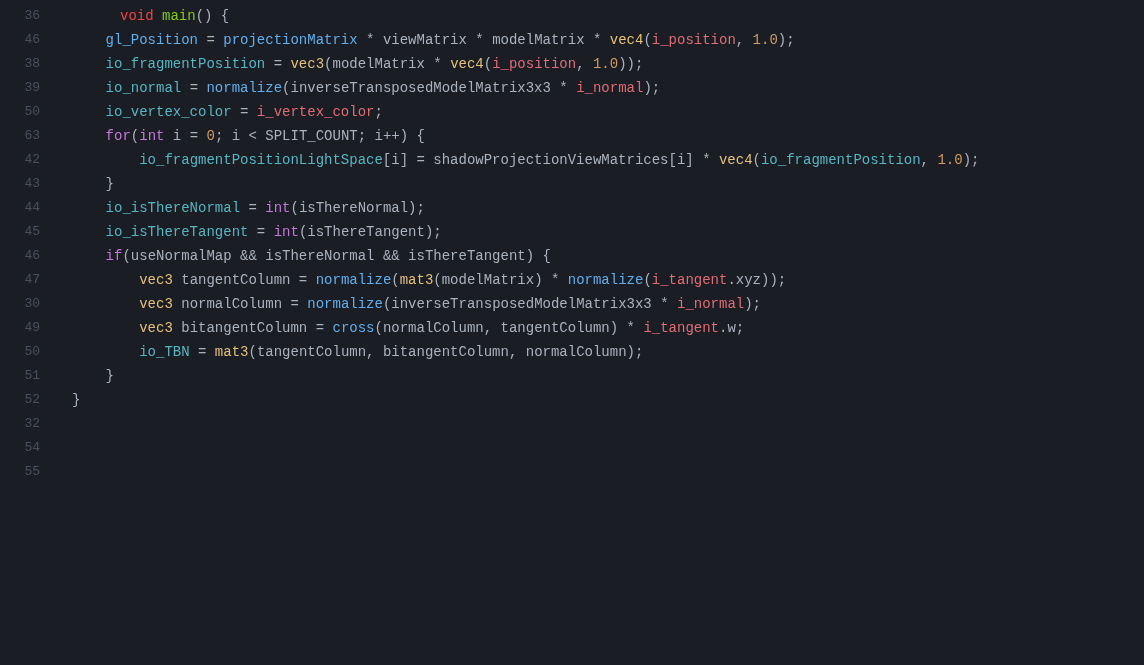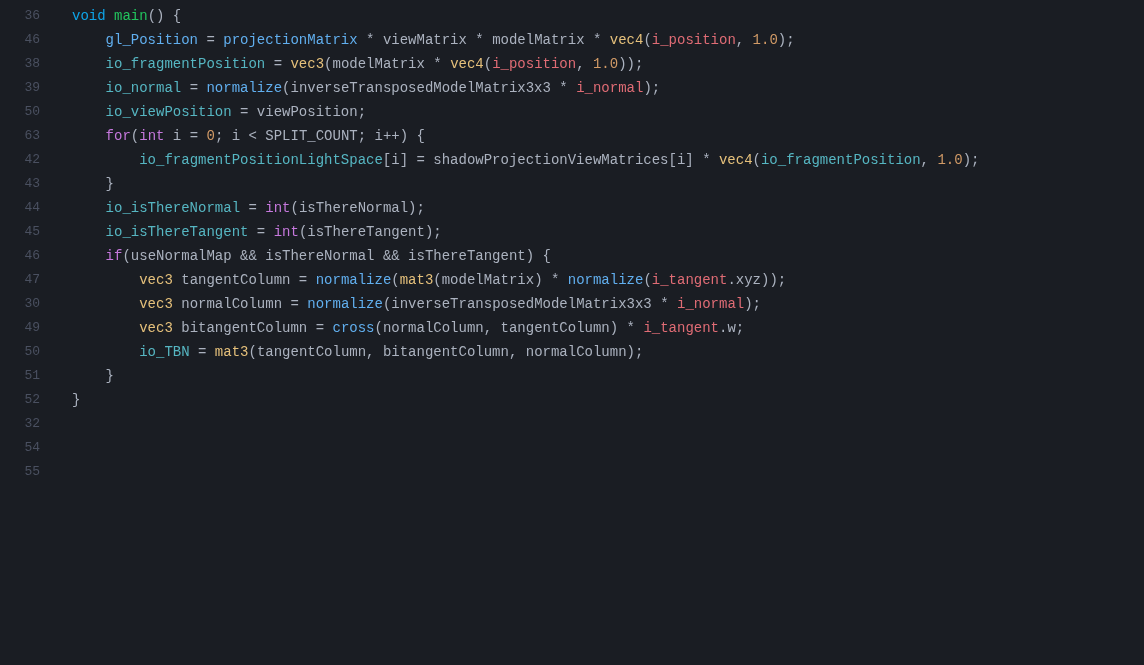--- a/index.html
+++ b/index.html
@@ -77,25 +77,25 @@
       <div class="line-number">30</div>
       <div class="line-number">49</div>
       <div class="line-number">50</div>
       <div class="line-number">51</div>
       <div class="line-number">52</div>
       <div class="line-number">32</div>
       <div class="line-number">54</div>
       <div class="line-number">55</div>
     </div>
   <div class="code-content" id="code-content">
-  <div class="code-line"><span style="color: #0ea5e9;">void </span><span style="color: #22c55e;">main</span><span style="color: rgb(171, 178, 191);">() {</span></div>
+  <div class="code-line"><span style="color: #ef4444; margin-left: 48px;">void </span><span style="color: #84cc16;">main</span><span style="color: rgb(171, 178, 191);">() {</span></div>
       <div class="code-line"><span style="color: rgb(171, 178, 191);">    </span><span style="color: rgb(97, 175, 239);">gl_Position</span><span style="color: rgb(171, 178, 191);"> = </span><span style="color: rgb(97, 175, 239);">projectionMatrix</span><span style="color: rgb(171, 178, 191);"> * </span><span style="color: rgb(171, 178, 191);">viewMatrix</span><span style="color: rgb(171, 178, 191);"> * </span><span style="color: rgb(171, 178, 191);">modelMatrix</span><span style="color: rgb(171, 178, 191);"> * </span><span style="color: rgb(229, 192, 123);">vec4</span><span style="color: rgb(171, 178, 191);">(</span><span style="color: rgb(224, 108, 117);">i_position</span><span style="color: rgb(171, 178, 191);">, </span><span style="color: rgb(209, 154, 102);">1.0</span><span style="color: rgb(171, 178, 191);">);</span></div>
       <div class="code-line"><span style="color: rgb(171, 178, 191);">    </span><span style="color: rgb(86, 182, 194);">io_fragmentPosition</span><span style="color: rgb(171, 178, 191);"> = </span><span style="color: rgb(229, 192, 123);">vec3</span><span style="color: rgb(171, 178, 191);">(</span><span style="color: rgb(171, 178, 191);">modelMatrix</span><span style="color: rgb(171, 178, 191);"> * </span><span style="color: rgb(229, 192, 123);">vec4</span><span style="color: rgb(171, 178, 191);">(</span><span style="color: rgb(224, 108, 117);">i_position</span><span style="color: rgb(171, 178, 191);">, </span><span style="color: rgb(209, 154, 102);">1.0</span><span style="color: rgb(171, 178, 191);">));</span></div>
       <div class="code-line"><span style="color: rgb(171, 178, 191);">    </span><span style="color: rgb(86, 182, 194);">io_normal</span><span style="color: rgb(171, 178, 191);"> = </span><span style="color: rgb(97, 175, 239);">normalize</span><span style="color: rgb(171, 178, 191);">(</span><span style="color: rgb(171, 178, 191);">inverseTransposedModelMatrix3x3</span><span style="color: rgb(171, 178, 191);"> * </span><span style="color: rgb(224, 108, 117);">i_normal</span><span style="color: rgb(171, 178, 191);">);</span></div>
-      <div class="code-line"><span style="color: rgb(171, 178, 191);">    </span><span style="color: rgb(86, 182, 194);">io_viewPosition</span><span style="color: rgb(171, 178, 191);"> = </span><span style="color: rgb(171, 178, 191);">viewPosition</span><span style="color: rgb(171, 178, 191);">;</span></div>
+      <div class="code-line"><span style="color: rgb(171, 178, 191);">    </span><span style="color: rgb(86, 182, 194);">io_vertex_color</span><span style="color: rgb(171, 178, 191);"> = </span><span style="color: rgb(224, 108, 117);">i_vertex_color</span><span style="color: rgb(171, 178, 191);">;</span></div>
       <div class="code-line"><span style="color: rgb(171, 178, 191);">    </span><span style="color: rgb(198, 120, 221);">for</span><span style="color: rgb(171, 178, 191);">(</span><span style="color: rgb(198, 120, 221);">int</span><span style="color: rgb(171, 178, 191);"> i = </span><span style="color: rgb(209, 154, 102);">0</span><span style="color: rgb(171, 178, 191);">; i &lt; </span><span style="color: rgb(171, 178, 191);">SPLIT_COUNT</span><span style="color: rgb(171, 178, 191);">; i++) {</span></div>
       <div class="code-line"><span style="color: rgb(171, 178, 191);">        </span><span style="color: rgb(86, 182, 194);">io_fragmentPositionLightSpace</span><span style="color: rgb(171, 178, 191);">[i] = </span><span style="color: rgb(171, 178, 191);">shadowProjectionViewMatrices</span><span style="color: rgb(171, 178, 191);">[i] * </span><span style="color: rgb(229, 192, 123);">vec4</span><span style="color: rgb(171, 178, 191);">(</span><span style="color: rgb(86, 182, 194);">io_fragmentPosition</span><span style="color: rgb(171, 178, 191);">, </span><span style="color: rgb(209, 154, 102);">1.0</span><span style="color: rgb(171, 178, 191);">);</span></div>
       <div class="code-line"><span style="color: rgb(171, 178, 191);">    }</span></div>
       <div class="code-line"><span style="color: rgb(171, 178, 191);">    </span><span style="color: rgb(86, 182, 194);">io_isThereNormal</span><span style="color: rgb(171, 178, 191);"> = </span><span style="color: rgb(198, 120, 221);">int</span><span style="color: rgb(171, 178, 191);">(</span><span style="color: rgb(171, 178, 191);">isThereNormal</span><span style="color: rgb(171, 178, 191);">);</span></div>
       <div class="code-line"><span style="color: rgb(171, 178, 191);">    </span><span style="color: rgb(86, 182, 194);">io_isThereTangent</span><span style="color: rgb(171, 178, 191);"> = </span><span style="color: rgb(198, 120, 221);">int</span><span style="color: rgb(171, 178, 191);">(</span><span style="color: rgb(171, 178, 191);">isThereTangent</span><span style="color: rgb(171, 178, 191);">);</span></div>
       <div class="code-line"><span style="color: rgb(171, 178, 191);">    </span><span style="color: rgb(198, 120, 221);">if</span><span style="color: rgb(171, 178, 191);">(</span><span style="color: rgb(171, 178, 191);">useNormalMap</span><span style="color: rgb(171, 178, 191);"> &amp;&amp; </span><span style="color: rgb(171, 178, 191);">isThereNormal</span><span style="color: rgb(171, 178, 191);"> &amp;&amp; </span><span style="color: rgb(171, 178, 191);">isThereTangent</span><span style="color: rgb(171, 178, 191);">) {</span></div>
       <div class="code-line"><span style="color: rgb(171, 178, 191);">        </span><span style="color: rgb(229, 192, 123);">vec3</span><span style="color: rgb(171, 178, 191);"> </span><span style="color: rgb(171, 178, 191);">tangentColumn</span><span style="color: rgb(171, 178, 191);"> = </span><span style="color: rgb(97, 175, 239);">normalize</span><span style="color: rgb(171, 178, 191);">(</span><span style="color: rgb(229, 192, 123);">mat3</span><span style="color: rgb(171, 178, 191);">(</span><span style="color: rgb(171, 178, 191);">modelMatrix</span><span style="color: rgb(171, 178, 191);">) * </span><span style="color: rgb(97, 175, 239);">normalize</span><span style="color: rgb(171, 178, 191);">(</span><span style="color: rgb(224, 108, 117);">i_tangent</span><span style="color: rgb(171, 178, 191);">.xyz));</span></div>
       <div class="code-line"><span style="color: rgb(171, 178, 191);">        </span><span style="color: rgb(229, 192, 123);">vec3</span><span style="color: rgb(171, 178, 191);"> </span><span style="color: rgb(171, 178, 191);">normalColumn</span><span style="color: rgb(171, 178, 191);"> = </span><span style="color: rgb(97, 175, 239);">normalize</span><span style="color: rgb(171, 178, 191);">(</span><span style="color: rgb(171, 178, 191);">inverseTransposedModelMatrix3x3</span><span style="color: rgb(171, 178, 191);"> * </span><span style="color: rgb(224, 108, 117);">i_normal</span><span style="color: rgb(171, 178, 191);">);</span></div>
       <div class="code-line"><span style="color: rgb(171, 178, 191);">        </span><span style="color: rgb(229, 192, 123);">vec3</span><span style="color: rgb(171, 178, 191);"> </span><span style="color: rgb(171, 178, 191);">bitangentColumn</span><span style="color: rgb(171, 178, 191);"> = </span><span style="color: rgb(97, 175, 239);">cross</span><span style="color: rgb(171, 178, 191);">(</span><span style="color: rgb(171, 178, 191);">normalColumn</span><span style="color: rgb(171, 178, 191);">, </span><span style="color: rgb(171, 178, 191);">tangentColumn</span><span style="color: rgb(171, 178, 191);">) * </span><span style="color: rgb(224, 108, 117);">i_tangent</span><span style="color: rgb(171, 178, 191);">.w;</span></div>
       <div class="code-line"><span style="color: rgb(171, 178, 191);">        </span><span style="color: rgb(86, 182, 194);">io_TBN</span><span style="color: rgb(171, 178, 191);"> = </span><span style="color: rgb(229, 192, 123);">mat3</span><span style="color: rgb(171, 178, 191);">(</span><span style="color: rgb(171, 178, 191);">tangentColumn</span><span style="color: rgb(171, 178, 191);">, </span><span style="color: rgb(171, 178, 191);">bitangentColumn</span><span style="color: rgb(171, 178, 191);">, </span><span style="color: rgb(171, 178, 191);">normalColumn</span><span style="color: rgb(171, 178, 191);">);</span></div>

